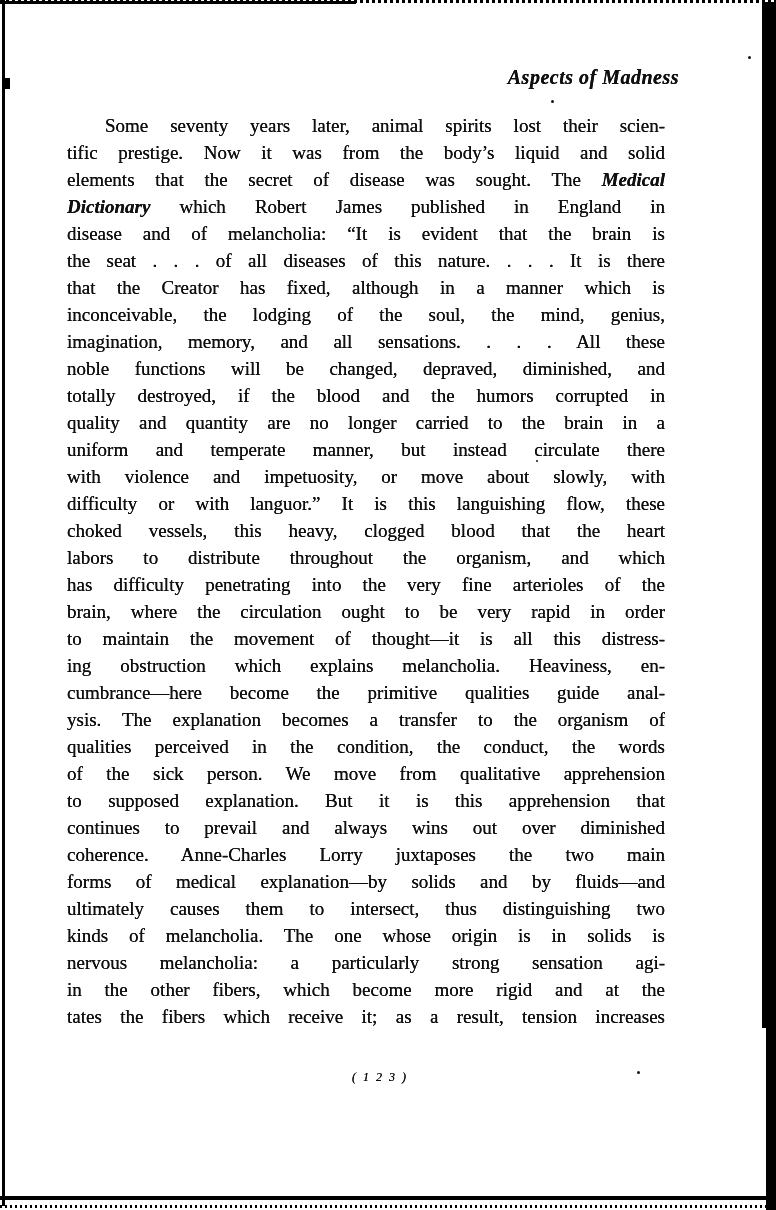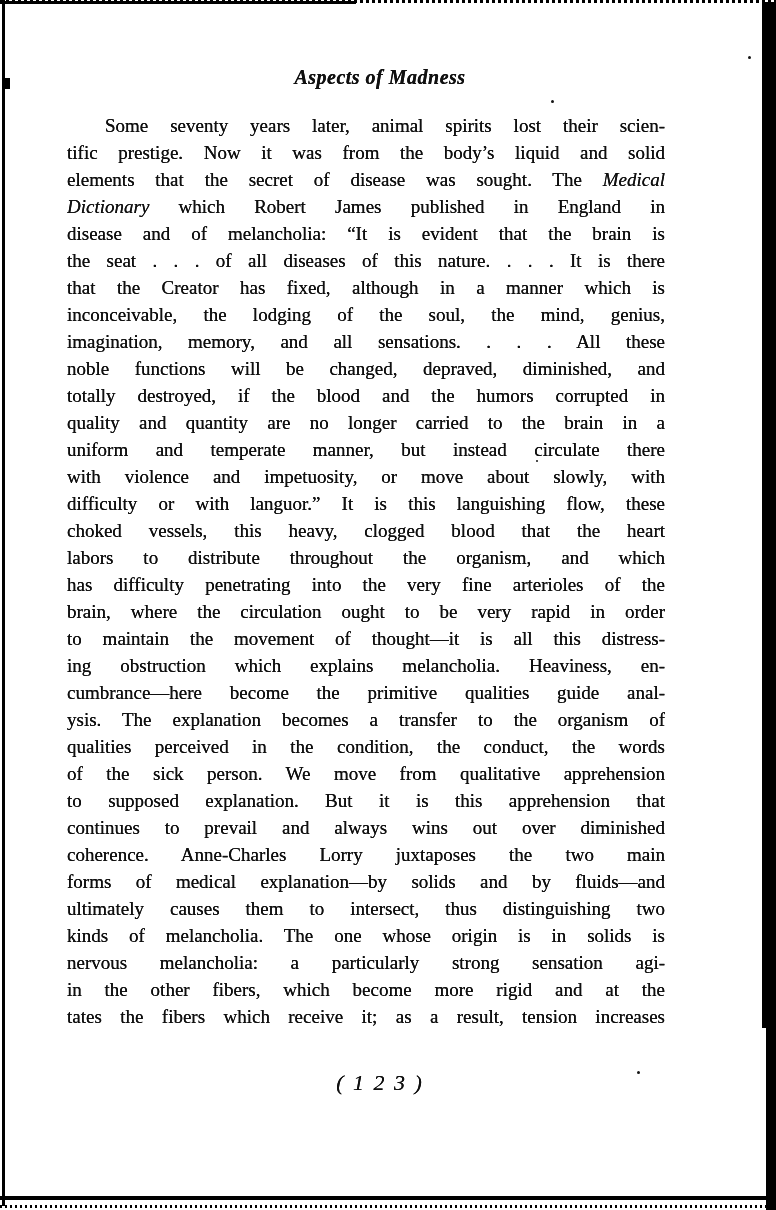--- a/index.html
+++ b/index.html
@@ -75,21 +75,21 @@
   }
   .speck.s1 { left: 551px; top: 100px; width: 3px; height: 3px; }
   .speck.s2 { left: 748px; top: 56px;  width: 3px; height: 3px; }
   .speck.s3 { left: 637px; top: 1071px; width: 3px; height: 3px; }
   .speck.s4 { left: 536px; top: 460px; width: 2px; height: 2px; }
   
   .running-head {
     position: absolute;
     top: 66px; left: 67px;
     width: 598px;
-    text-align: center;
+    text-align: right;
     transform: translateX(14px);
     font-style: italic;
     font-weight: 700;
     font-size: 20px;
     letter-spacing: 0.5px;
     text-shadow: 0 0 0.4px #000;
   }
   .body-text {
     position: absolute;
     top: 112px; left: 67px;
@@ -103,29 +103,30 @@
     text-align-last: justify;
     overflow: hidden;
     white-space: normal;
     text-shadow: 0 0 0.4px #000;
   }
   .line.indent {
     padding-left: 38px;
   }
   .line .it {
     font-style: italic;
+    font-weight: bold;
   }
   .page-number {
     position: absolute;
     top: 1070px; left: 67px;
     width: 598px;
     text-align: center;
     transform: translateX(14px);
     font-style: italic;
-    font-size: 22px;
+    font-size: 12px;
     letter-spacing: 2px;
     text-shadow: 0 0 0.4px #000;
   }
 </style>
 </head>
 <body style="color: rgb(16, 16, 16); background: rgb(255, 255, 255);">
 
 <div class="page">
 
   <div class="border-top-dotted"></div>

